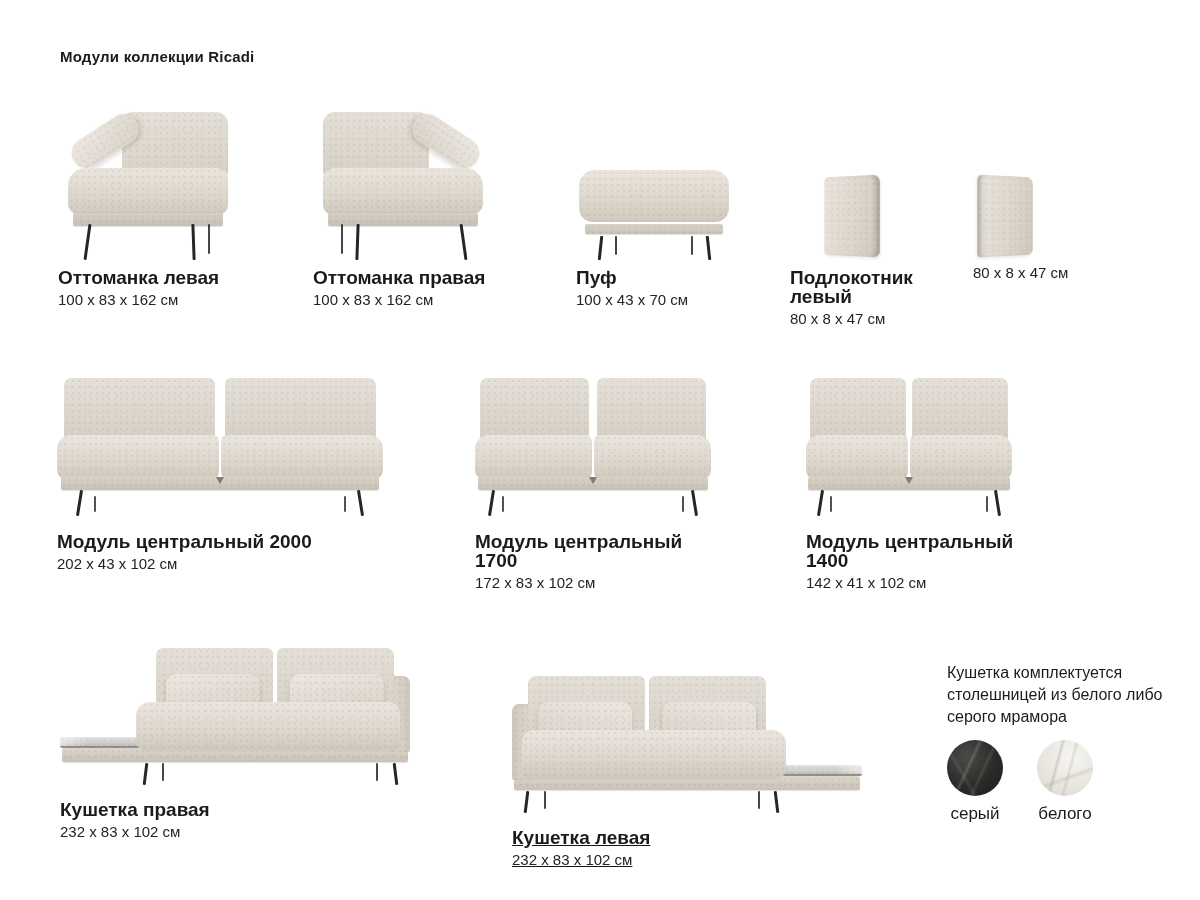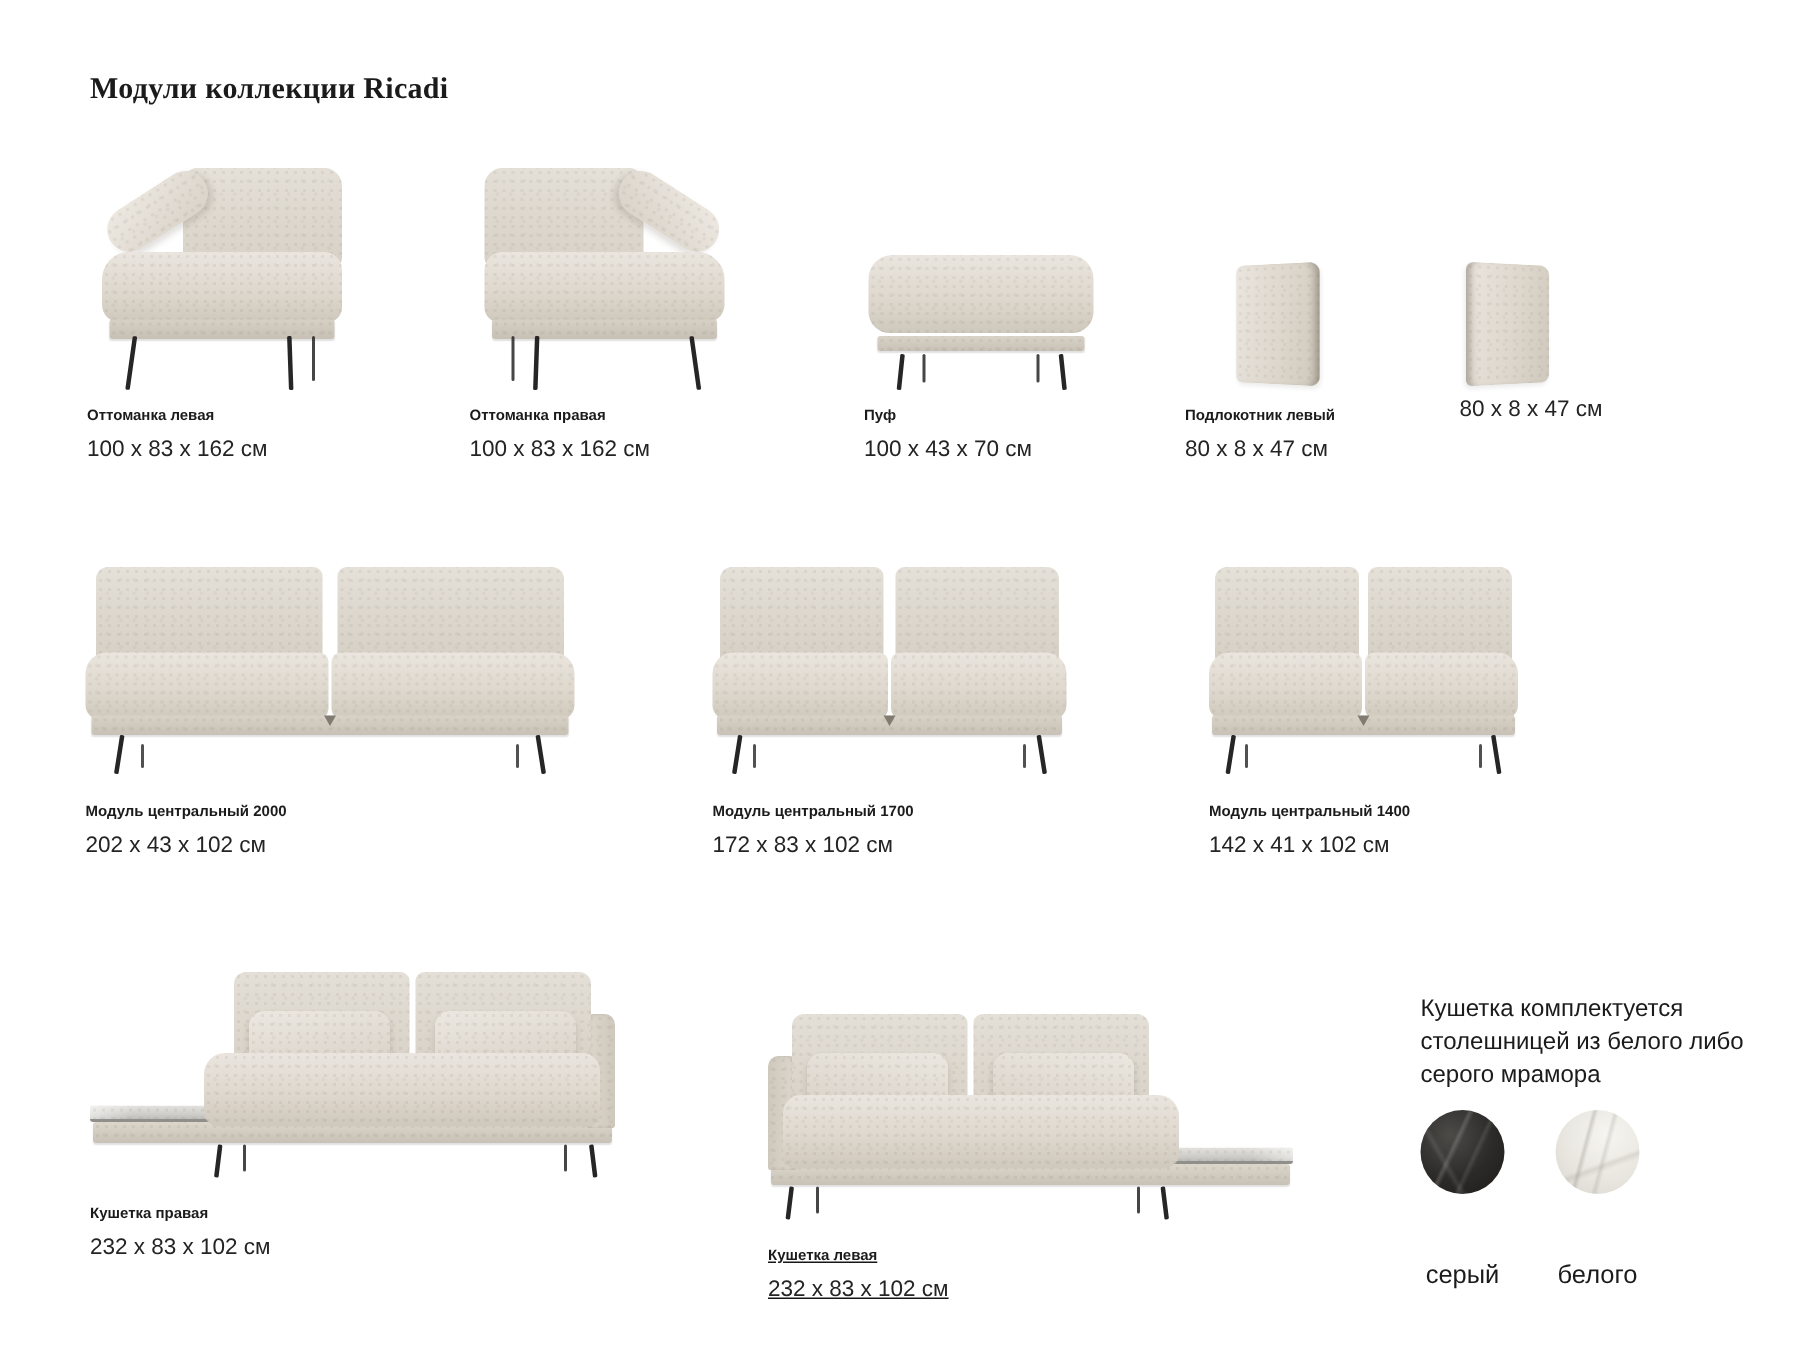--- a/index.html
+++ b/index.html
@@ -1,28 +1,28 @@
 <!DOCTYPE html>
 <html><head>
 <meta charset="utf-8">
 <style>
   * { margin:0; padding:0; box-sizing:border-box; }
   html,body { width:1200px; height:900px; background:#ffffff;
     font-family:"Liberation Sans", sans-serif; color:#171717; }
   body { position:relative; overflow:hidden; }
 
-  .page-title { position:absolute; left:60px; top:48px; font-size:20px;
-    font-weight:700; letter-spacing:.2px; color:#1b1b1b;font-family:Liberation Serif, serif; }
+  .page-title { position:absolute; left:60px; top:48px; font-size:15px;
+    font-weight:700; letter-spacing:.2px; color:#1b1b1b; }
 
   .card { position:absolute; }
   .img-box { display:flex; align-items:flex-end; }
   .r1 .img-box { height:150px; }
   .r2 .img-box { height:140px; }
   .r3 .img-box { height:137px; }
-  .m-name { font-size:10px; font-weight:700; margin-top:8px; line-height:19px; color:#1b1b1b; }
+  .m-name { font-size:19px; font-weight:700; margin-top:8px; line-height:19px; color:#1b1b1b; }
   .r2 .m-name { margin-top:14px; }
   .r3 .m-name { margin-top:15px; }
   .m-dims { font-size:15px; font-weight:400; margin-top:3px; line-height:19px; color:#242424; }
 
   
   .ill { position:relative; }
   .fab { position:absolute;
     background:linear-gradient(180deg,#eae5de 0%,#ded8ce 55%,#cfc8bc 100%); }
   .fab::after { content:""; position:absolute; inset:0; border-radius:inherit;
     background-image:
@@ -107,21 +107,21 @@
   .cc-seat { left:76px; top:54px; width:264px; height:49px; border-radius:14px 12px 8px 10px; }
   .cc-l1 { left:84px; top:115px; height:22px; transform:rotate(7deg); }
   .cc-l2 { left:102px; top:115px; height:18px; width:2px; opacity:.85; }
   .cc-l3 { left:316px; top:115px; height:18px; width:2px; opacity:.85; }
   .cc-l4 { left:334px; top:115px; height:22px; transform:rotate(-7deg); }
 
   
   .note { position:absolute; left:947px; top:662px; width:220px; }
   .note-text { font-size:16px; line-height:22px; color:#1b1b1b; }
   .swatches { display:flex; gap:34px; margin-top:12px; }
-  .swatch-col { display:flex; flex-direction:column; align-items:center; width:56px;gap:36px; }
+  .swatch-col { display:flex; flex-direction:column; align-items:center; width:56px; }
   .swatch { width:56px; height:56px; border-radius:50%; position:relative; overflow:hidden; }
   .swatch.gray { background:radial-gradient(circle at 35% 30%, #4c4b48 0%, #2b2a28 55%, #1d1c1a 100%); }
   .swatch.gray::after { content:""; position:absolute; inset:0;
     background:
       linear-gradient(115deg, transparent 38%, rgba(255,255,255,.16) 41%, transparent 45%,
         transparent 58%, rgba(255,255,255,.10) 61%, transparent 65%),
       linear-gradient(60deg, transparent 28%, rgba(255,255,255,.09) 32%, transparent 36%); }
   .swatch.white { background:radial-gradient(circle at 62% 30%, #f6f5f1 0%, #e7e5de 60%, #d7d5ce 100%); }
   .swatch.white::after { content:""; position:absolute; inset:0;
     background:

